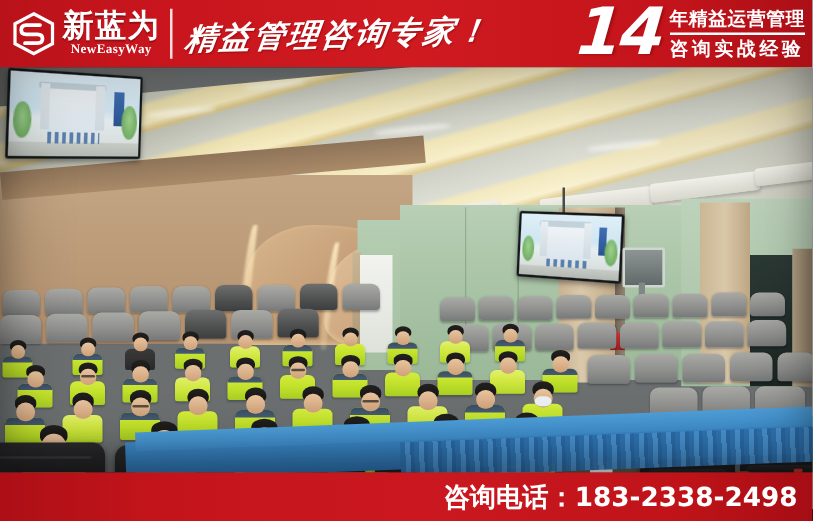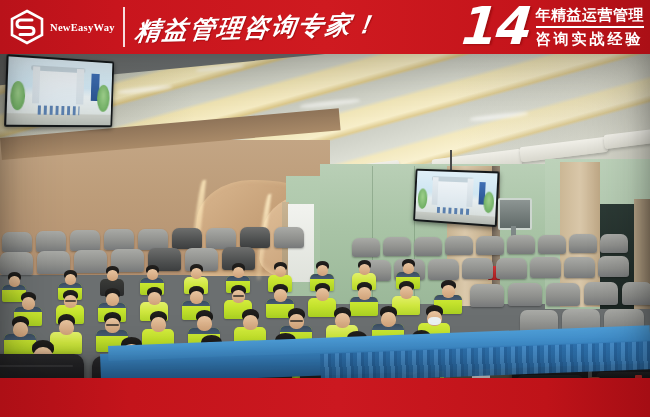--- a/index.html
+++ b/index.html
@@ -392,20 +392,21 @@
   <div id="header-bar">
 
     <div class="logo-block">
       <div class="logo-mark">
         <svg width="36" height="36" viewBox="0 0 36 36" aria-hidden="true">
           <path d="M18 2 L33 10 L33 26 L18 34 L3 26 L3 10 Z" fill="none" stroke="#ffffff" stroke-width="2.6"></path>
           <path d="M23 11 L12 11 Q8 11 8 15 Q8 18.5 12 18.5 L21 18.5 Q25 18.5 25 22 Q25 25.5 21 25.5 L11 25.5" fill="none" stroke="#ffffff" stroke-width="3" stroke-linecap="round"></path>
         </svg>
       </div>
       <div class="logo-text">
+        <div class="logo-cn">新蓝为</div>
         <div class="logo-en">NewEasyWay</div>
       </div>
     </div>
 
     <div class="logo-divider"></div>
 
     <div class="slogan-brush">精益管理咨询专家！</div>
 
     <div class="years-block">
       <div class="years-num">14</div>
@@ -803,15 +804,18 @@
     <div class="ph" id="table-top"></div>
 
     <div class="ph thermos-lid" style="left:589px;top:323px;width:11px;height:4px;"></div>
 
     <div class="ph bottle-cap" style="left:635px;top:321px;width:7px;height:4px;"></div>
 
     <div class="ph" id="vignette"></div>
   </div>
 
   <div id="footer-bar">
+    <div class="footer-right">
+      <span>咨询电话：</span><span>183-2338-2498</span>
+    </div>
   </div>
 
 </div>
 
 </body></html>

